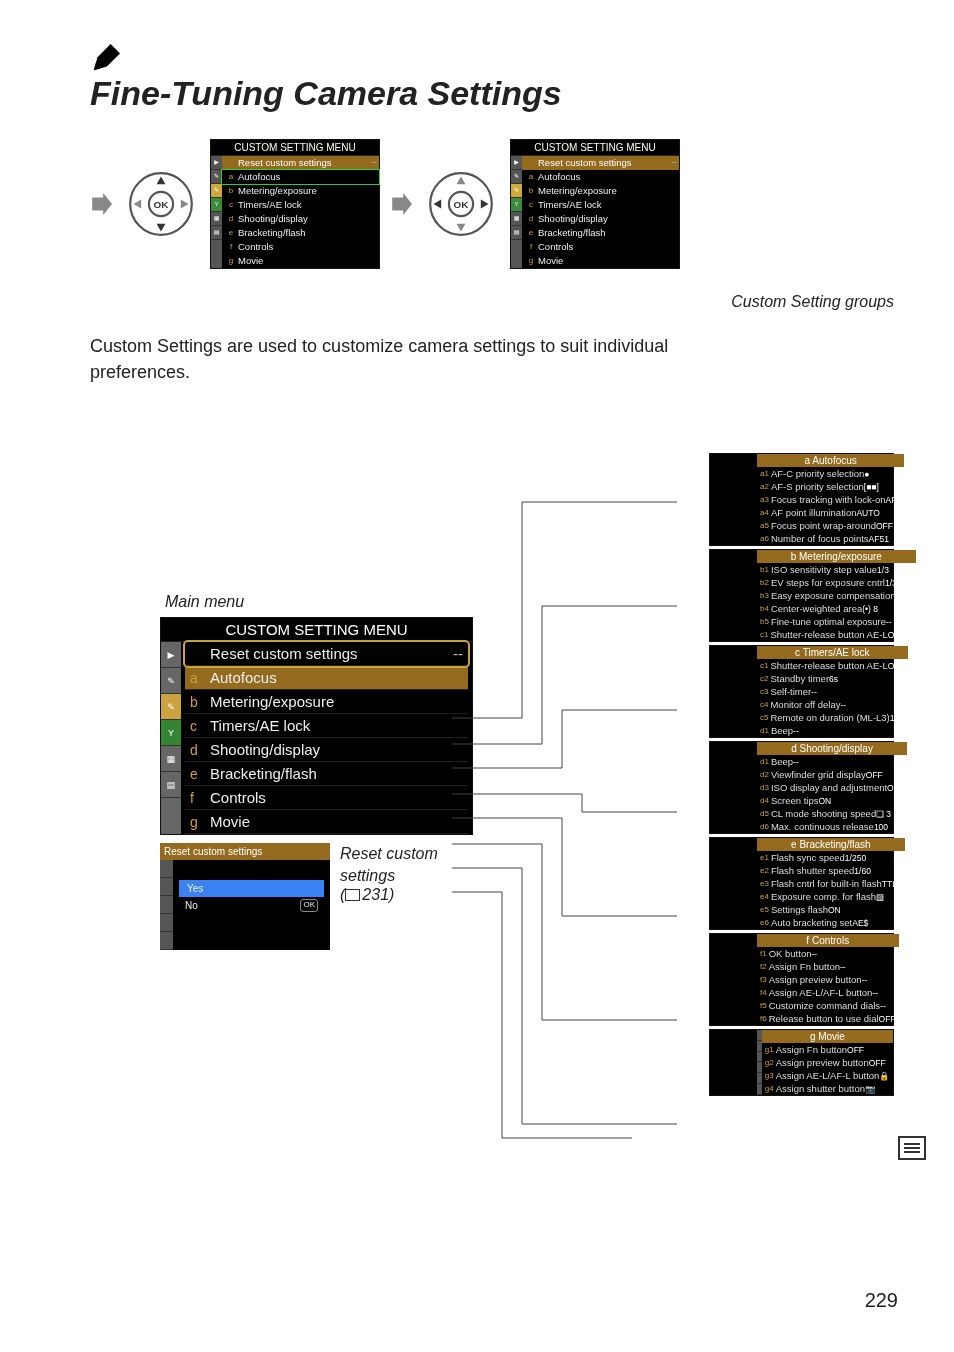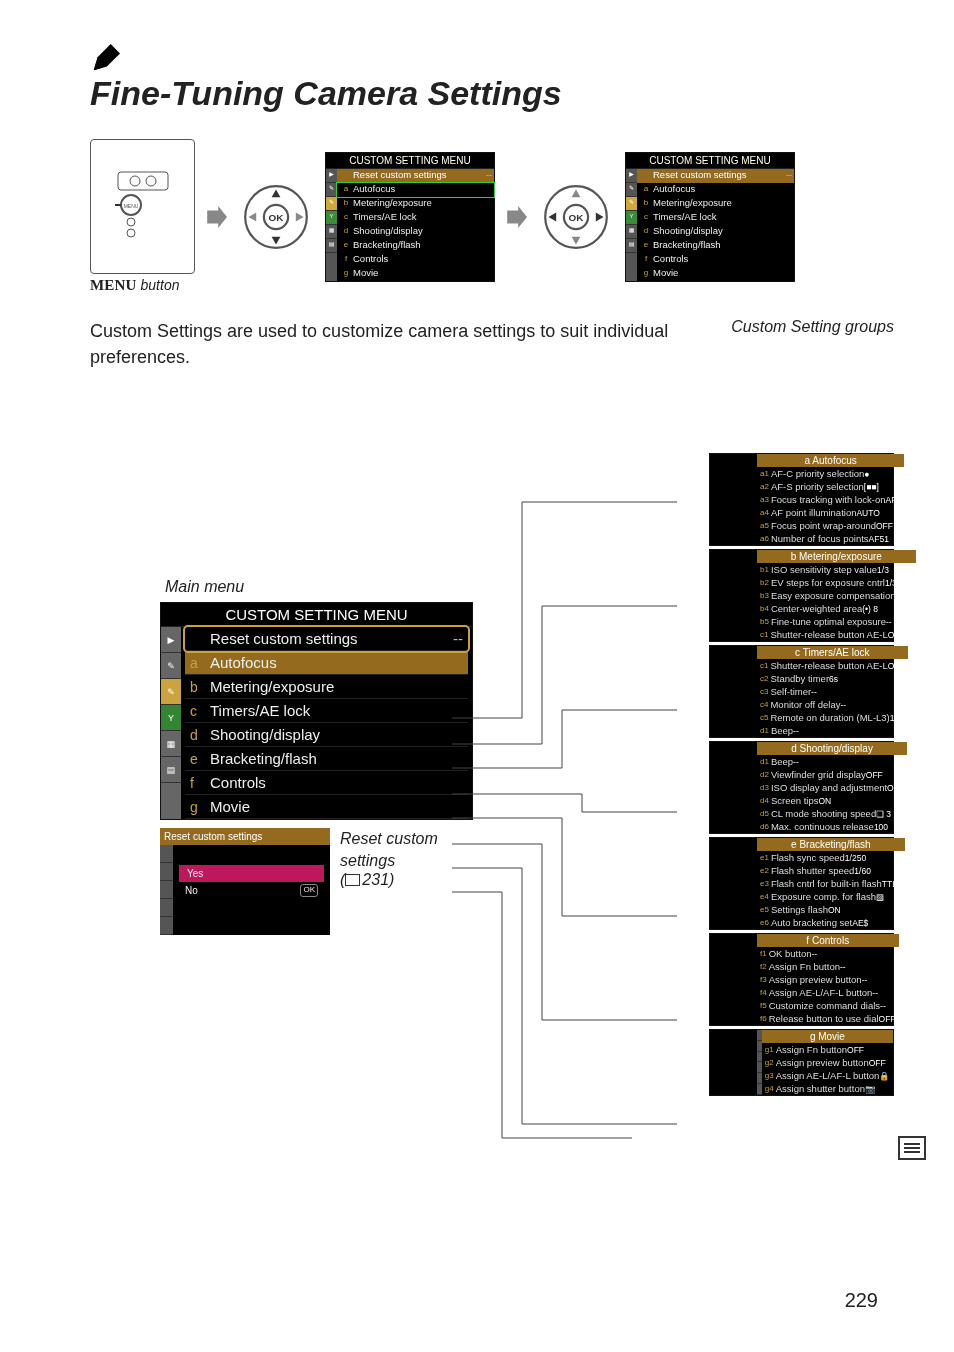--- a/index.html
+++ b/index.html
@@ -121,20 +121,21 @@
 
   .mid-row {
     display:flex;
     margin-top: 24px;
     gap: 20px;
   }
   .mid-text {
     flex: 1;
     font-size: 18px;
     line-height: 1.45;
+    margin-top: 40px;
   }
   .groups-label {
     font-style: italic;
     font-size: 16px;
     text-align: right;
   }
 
   
   .mainmenu-label {
     font-style: italic;
@@ -185,21 +186,21 @@
   .reset-lcd{
     width:170px; background:#000; color:#eee;
     font-size:10px; line-height:1.3;
   }
   .reset-lcd .title{background:#946a1e;color:#fff;padding:2px 4px;}
   .reset-lcd-body{display:flex;}
   .reset-lcd-tabs{width:13px;background:#555;display:flex;flex-direction:column;}
   .reset-lcd-tabs .tb{height:18px;border-bottom:1px solid #333;}
   .reset-lcd-rows{flex:1; padding:20px 6px 6px 6px;}
   .reset-lcd-row{padding:2px 6px;}
-  .reset-lcd-row.sel{background:#be185d;padding-left:8px;}
+  .reset-lcd-row.sel{background:#3b82f6;padding-left:8px;}
   .reset-lcd-row.ok{display:flex;justify-content:space-between;}
   .reset-caption{
     font-style: italic; font-size:16px;
     line-height:1.35;
   }
   .reset-ref{font-style: italic; font-size:16px;}
   .book-icon{display:inline-block;width:15px;height:12px;border:1px solid #333;position:relative;top:1px;margin-right:2px;}
 
   
   .right-col {
@@ -232,21 +233,21 @@
      position:absolute;
      left:452px; top:472px;
      width: 225px; height: 700px;
      pointer-events:none;
   }
   .conn-area svg{width:100%;height:100%;}
 
   
   .page-num{
     position:absolute;
-    right: 76px;
+    right: 56px;
     bottom: 40px;
     font-size: 20px;
   }
   .side-ico{
     position:absolute;
     right: 28px;
     top: 1136px;
     width: 28px; height: 24px;
     border:2px solid #333;
     display:flex;flex-direction:column;justify-content:center;gap:2px;
@@ -265,37 +266,20 @@
       <svg viewBox="0 0 32 32">
           <polygon points="4,28 8,14 22,0 32,10 18,24" fill="#000"></polygon>
           <polygon points="4,28 7,18 14,25" fill="#000"></polygon>
         </svg>
     </span>
   </h1>
   <div class="h1-sub">Fine-Tuning Camera Settings</div>
 
 
   <div class="illus-row">
-    <div>
-      <div class="camera-box">
-        <svg viewBox="0 0 60 80" width="60" height="80">
-          <rect x="5" y="5" width="50" height="18" rx="3" fill="none" stroke="#555"></rect>
-          <circle cx="22" cy="14" r="5" fill="none" stroke="#555"></circle>
-          <circle cx="38" cy="14" r="5" fill="none" stroke="#555"></circle>
-          <circle cx="18" cy="38" r="10" fill="none" stroke="#555" stroke-width="2"></circle>
-          <text x="18" y="41" font-size="5" text-anchor="middle" fill="#555">MENU</text>
-          <circle cx="18" cy="55" r="4" fill="none" stroke="#555"></circle>
-          <circle cx="18" cy="66" r="4" fill="none" stroke="#555"></circle>
-          <line x1="2" y1="38" x2="8" y2="38" stroke="#333" stroke-width="2"></line>
-        </svg>
-      </div>
-      <div class="camera-caption">
-        <span class="menu-glyph">MENU</span><span class="camera-caption-em"> button</span>
-      </div>
-    </div>
 
     <div class="arrow">
       <svg viewBox="0 0 20 20">
           <polygon points="2,4 12,4 12,0 20,10 12,20 12,16 2,16" fill="#888"></polygon>
         </svg>
     </div>
 
     <div class="dpads">
       <svg class="dpad" viewBox="0 0 60 60">
         <circle cx="30" cy="30" r="28" fill="none" stroke="#555" stroke-width="2"></circle>

